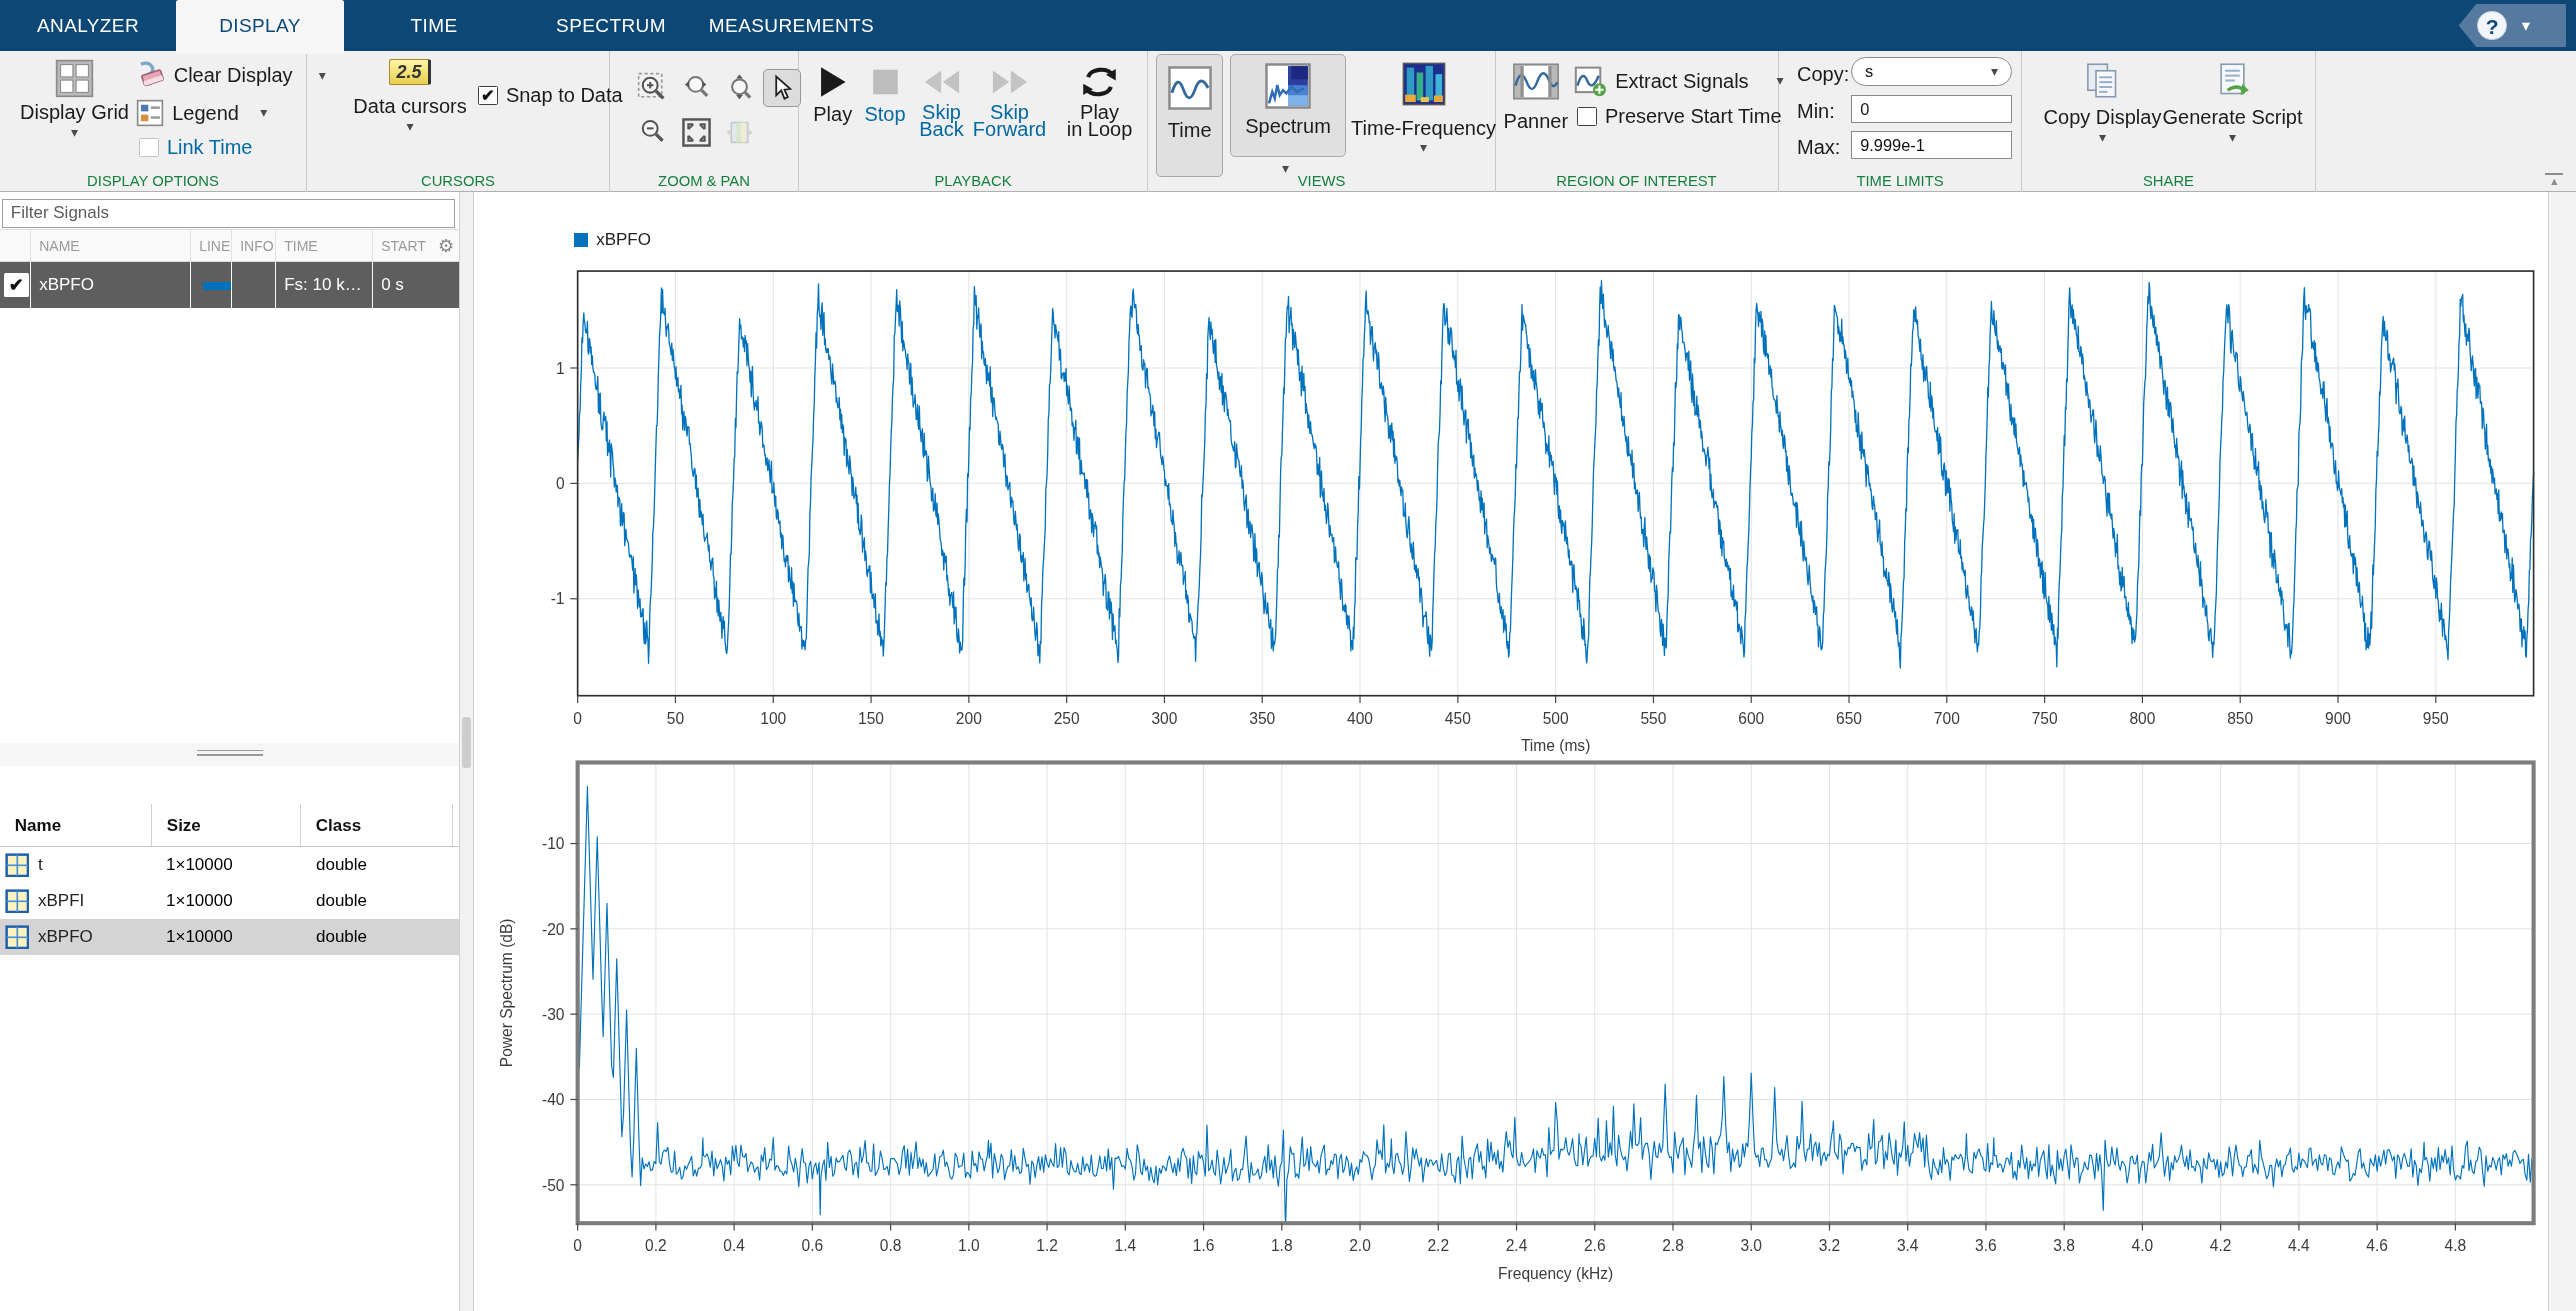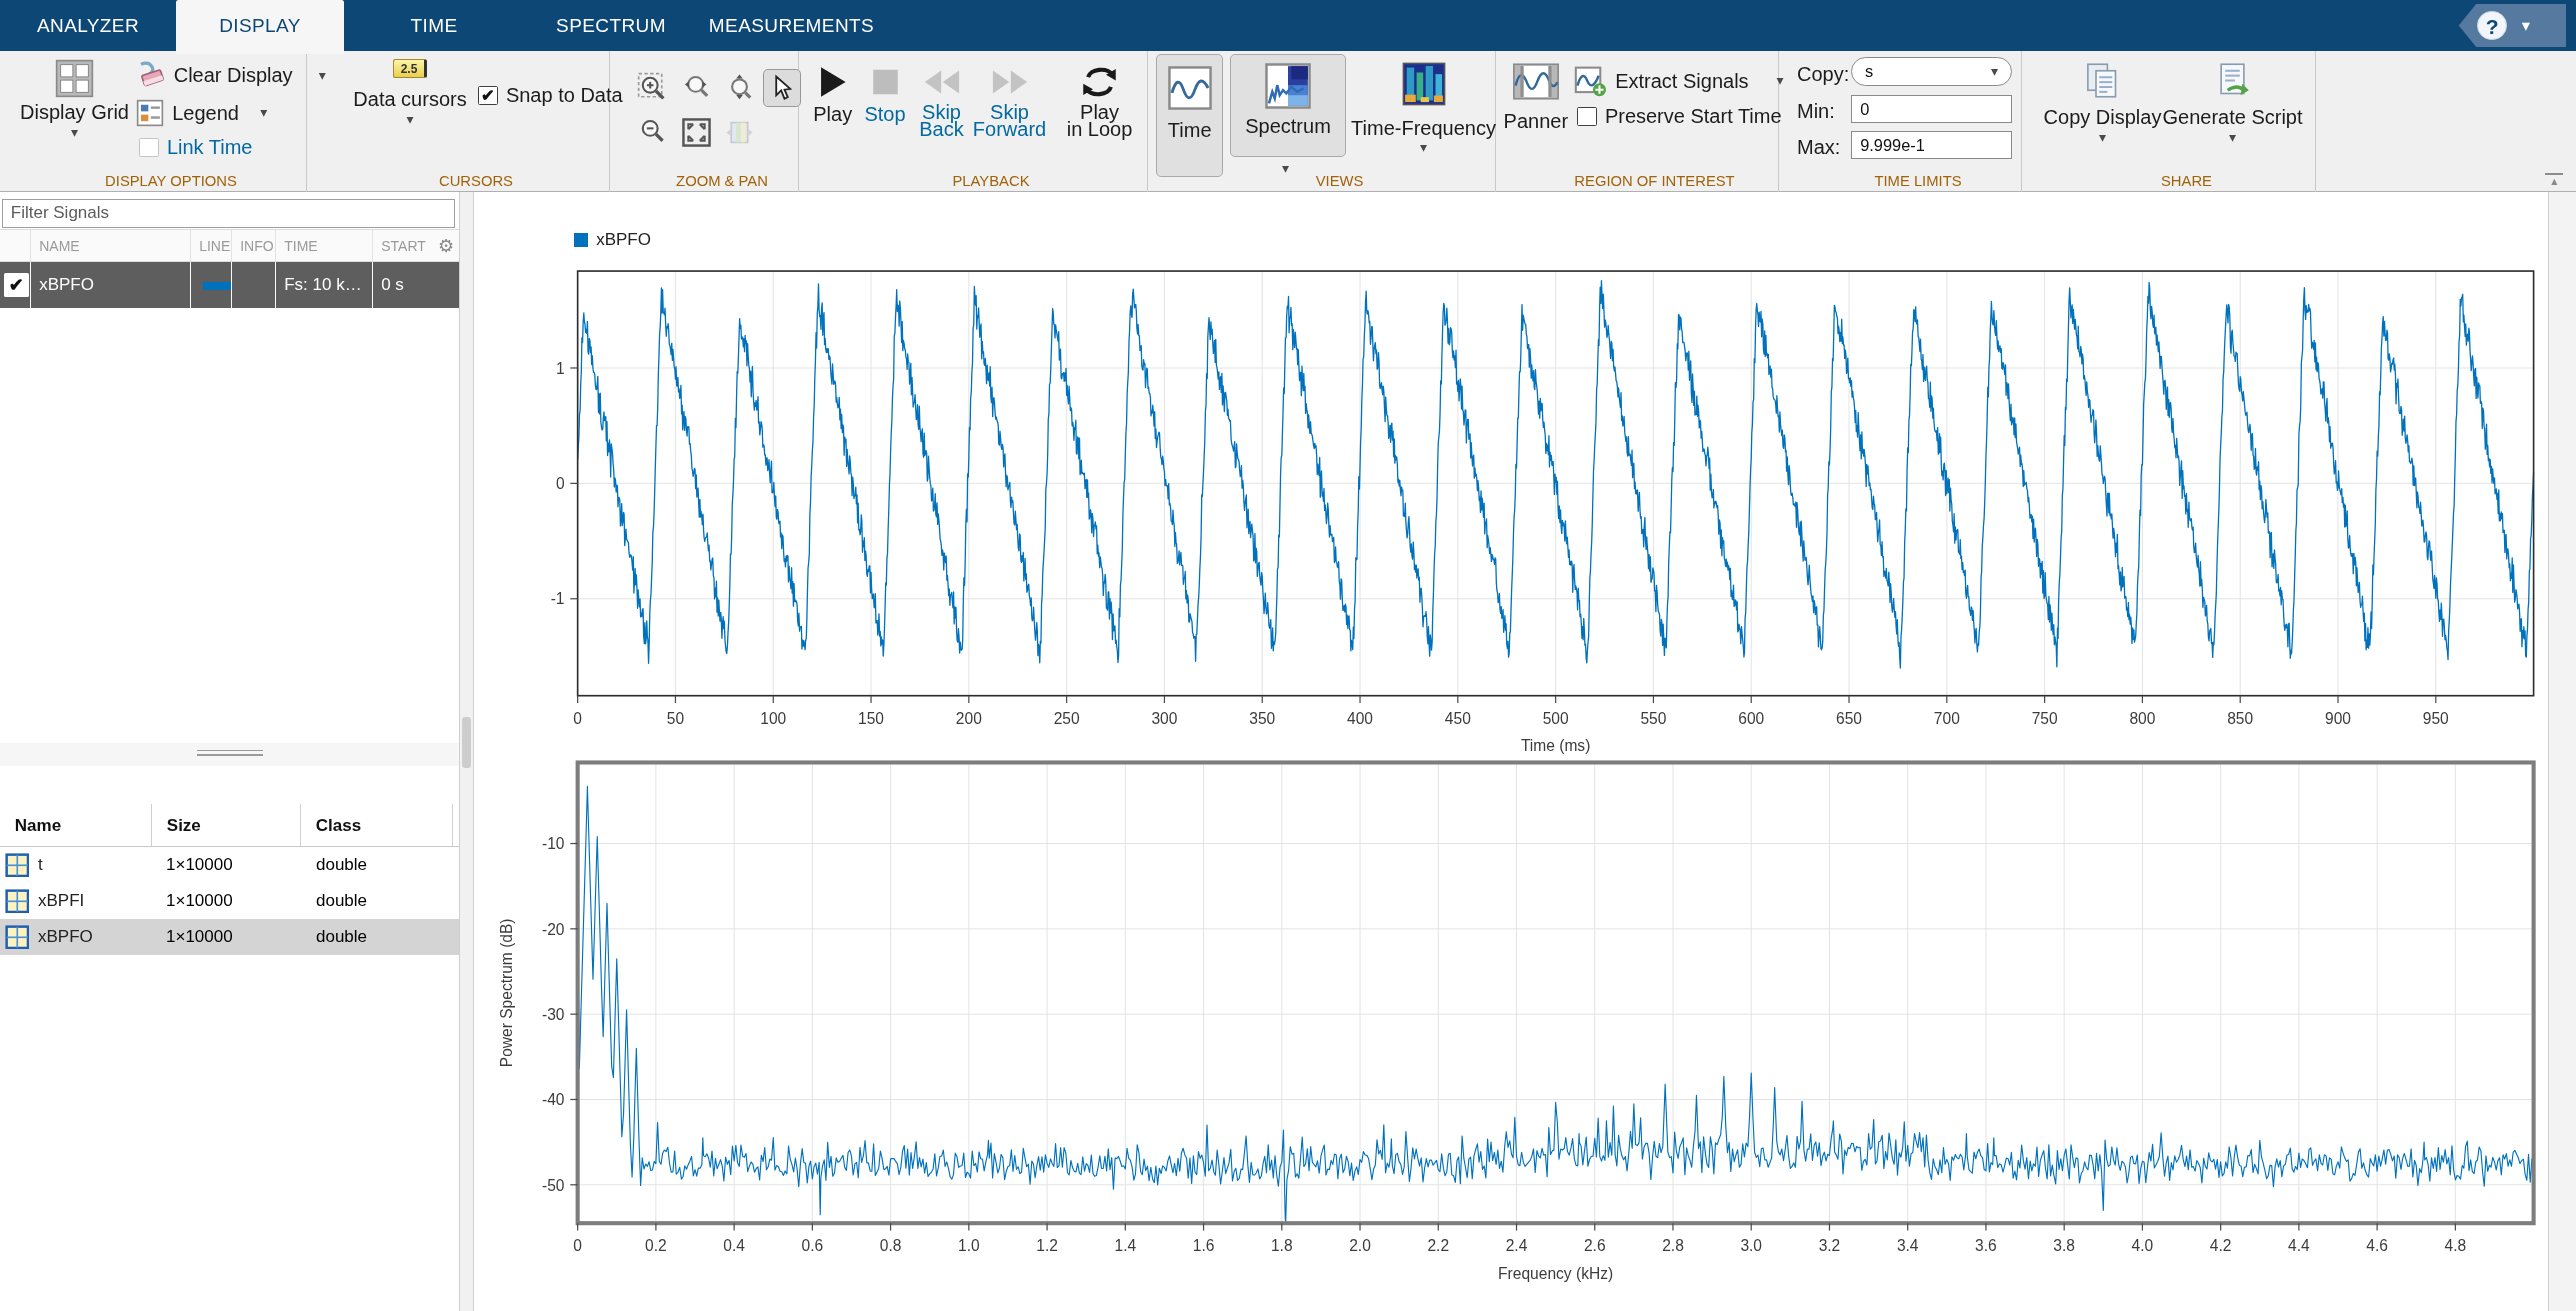--- a/index.html
+++ b/index.html
@@ -14,22 +14,22 @@
   #help-chevron { position:absolute; top:4.1px; right:9.8px; width:125px; height:43px; background:#567a9f;
     clip-path:polygon(14% 50%, 28% 0, 100% 0, 100% 100%, 28% 100%);
     display:flex; align-items:center; justify-content:center; gap:14.8px; }
   #help-q { width:29.5px; height:29.5px; border-radius:50%; background:#f2f6fa; color:#0d4775;
     font-weight:bold; font-size:21px; text-align:center; line-height:29.5px; border:1.6px solid #c9d6e4; }
   .caret-w { color:#fff; font-size:16.4px; }
   
   #ribbon { position:absolute; left:0; top:51px; width:2576px; height:141px; background:#f0f0f1;
     border-bottom:0.8px solid #b0b0b0; z-index:4; }
   .rsec { position:absolute; top:0; height:141px; border-right:0.8px solid #c9c9c9; }
-  .rsec-label { position:absolute; bottom:3.3px; left:18px; width:100%; text-align:center;
-    font-size:14.8px; color:#a16207; white-space:nowrap; }
+  .rsec-label { position:absolute; bottom:3.3px; left:0; width:100%; text-align:center;
+    font-size:14.8px; color:#15803d; white-space:nowrap; }
   .rlabel { font-size:20px; color:#1c1c1c; white-space:nowrap; }
   .rlabel.dis { color:#0369a1; }
   .caret { color:#4a4a4a; font-size:14px; line-height:9.8px; }
   .vbtn { position:absolute; display:flex; flex-direction:column; align-items:center; gap:3.3px; }
   .hrow { position:absolute; display:flex; align-items:center; gap:8.2px; }
   .cb { width:19.7px; height:19.7px; background:#fff; border:1.6px solid #3f3f3f; border-radius:1.6px;
     font-size:16.4px; line-height:16.4px; text-align:center; color:#111; font-weight:bold; }
   .cb.empty { color:transparent; }
   .cb.dis { border-color:#c4c4c4; }
   .toolbox { width:38px; height:38px; display:flex; align-items:center; justify-content:center; border-radius:4.9px; }
@@ -137,21 +137,21 @@
     </div>
     <div class="hrow" style="left:139px;top:85px">
       <span class="cb empty dis"></span>
       <span class="rlabel dis">Link Time</span>
     </div>
     <div class="rsec-label">DISPLAY OPTIONS</div>
   </div>
 
   <div class="rsec" style="left:307px;width:303px">
     <div class="vbtn" style="left:54px;top:8.2px;width:98px">
-      <span style="display:inline-block;background:linear-gradient(#fdf6a8,#e8cf4e);border:0.8px solid #a3882c;border-right:3.3px solid #333;border-radius:2.5px;padding:1.6px 6.6px;font-size:12px;color:#333;font-weight:bold">2.5</span>
+      <span style="display:inline-block;background:linear-gradient(#fdf6a8,#e8cf4e);border:0.8px solid #a3882c;border-right:3.3px solid #333;border-radius:2.5px;padding:1.6px 6.6px;font-size:18px;font-style:italic;color:#333;font-weight:bold">2.5</span>
       <span class="rlabel" style="margin-top:6.6px">Data cursors</span>
       <span class="caret">▾</span>
     </div>
     <div class="hrow" style="left:171px;top:33px">
       <span class="cb">✔</span>
       <span class="rlabel">Snap to Data</span>
     </div>
     <div class="rsec-label">CURSORS</div>
   </div>
 

